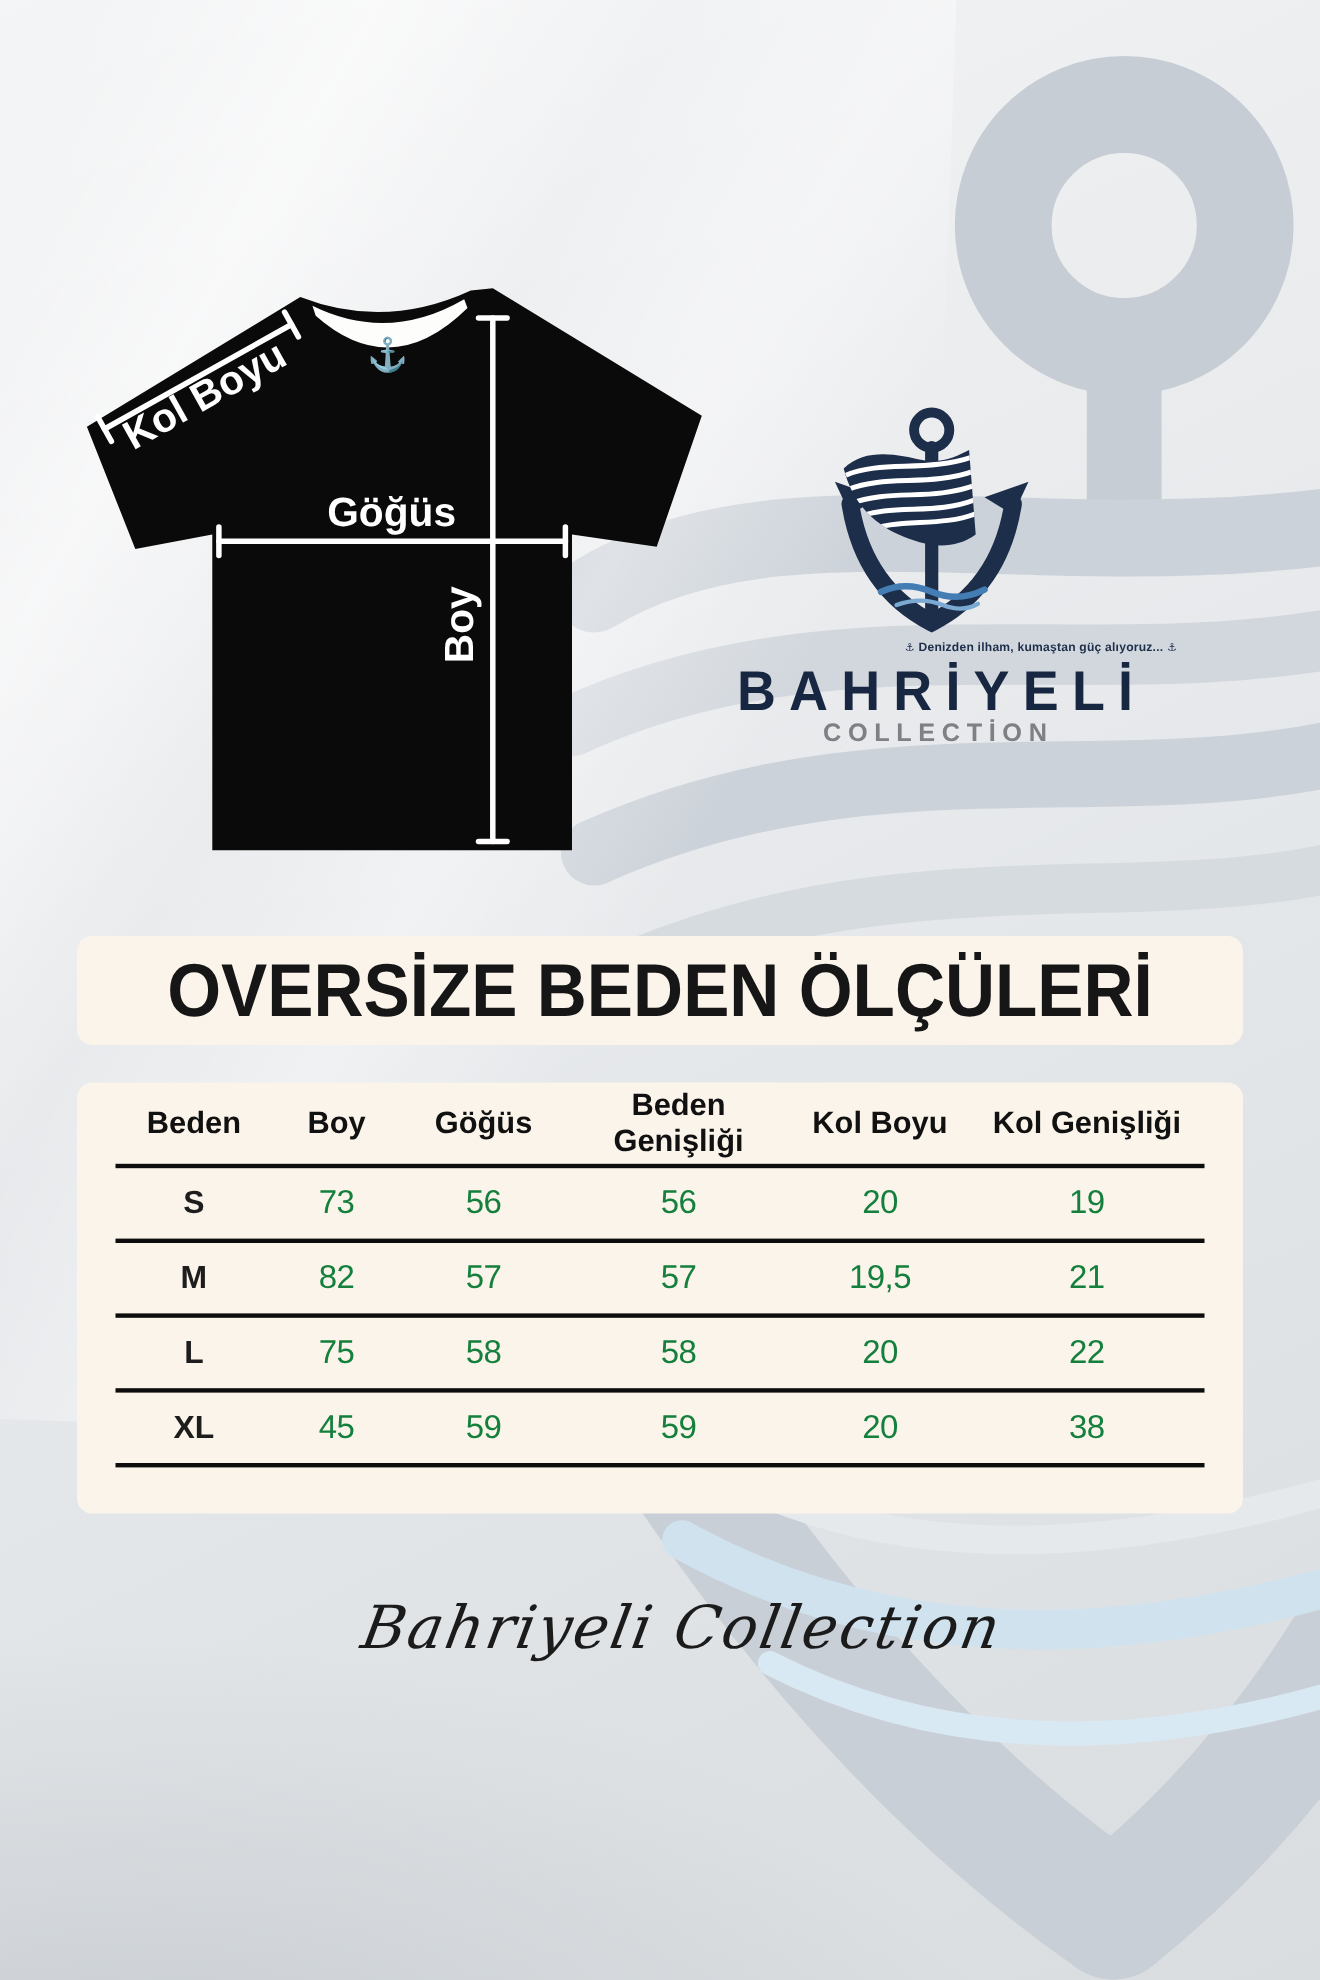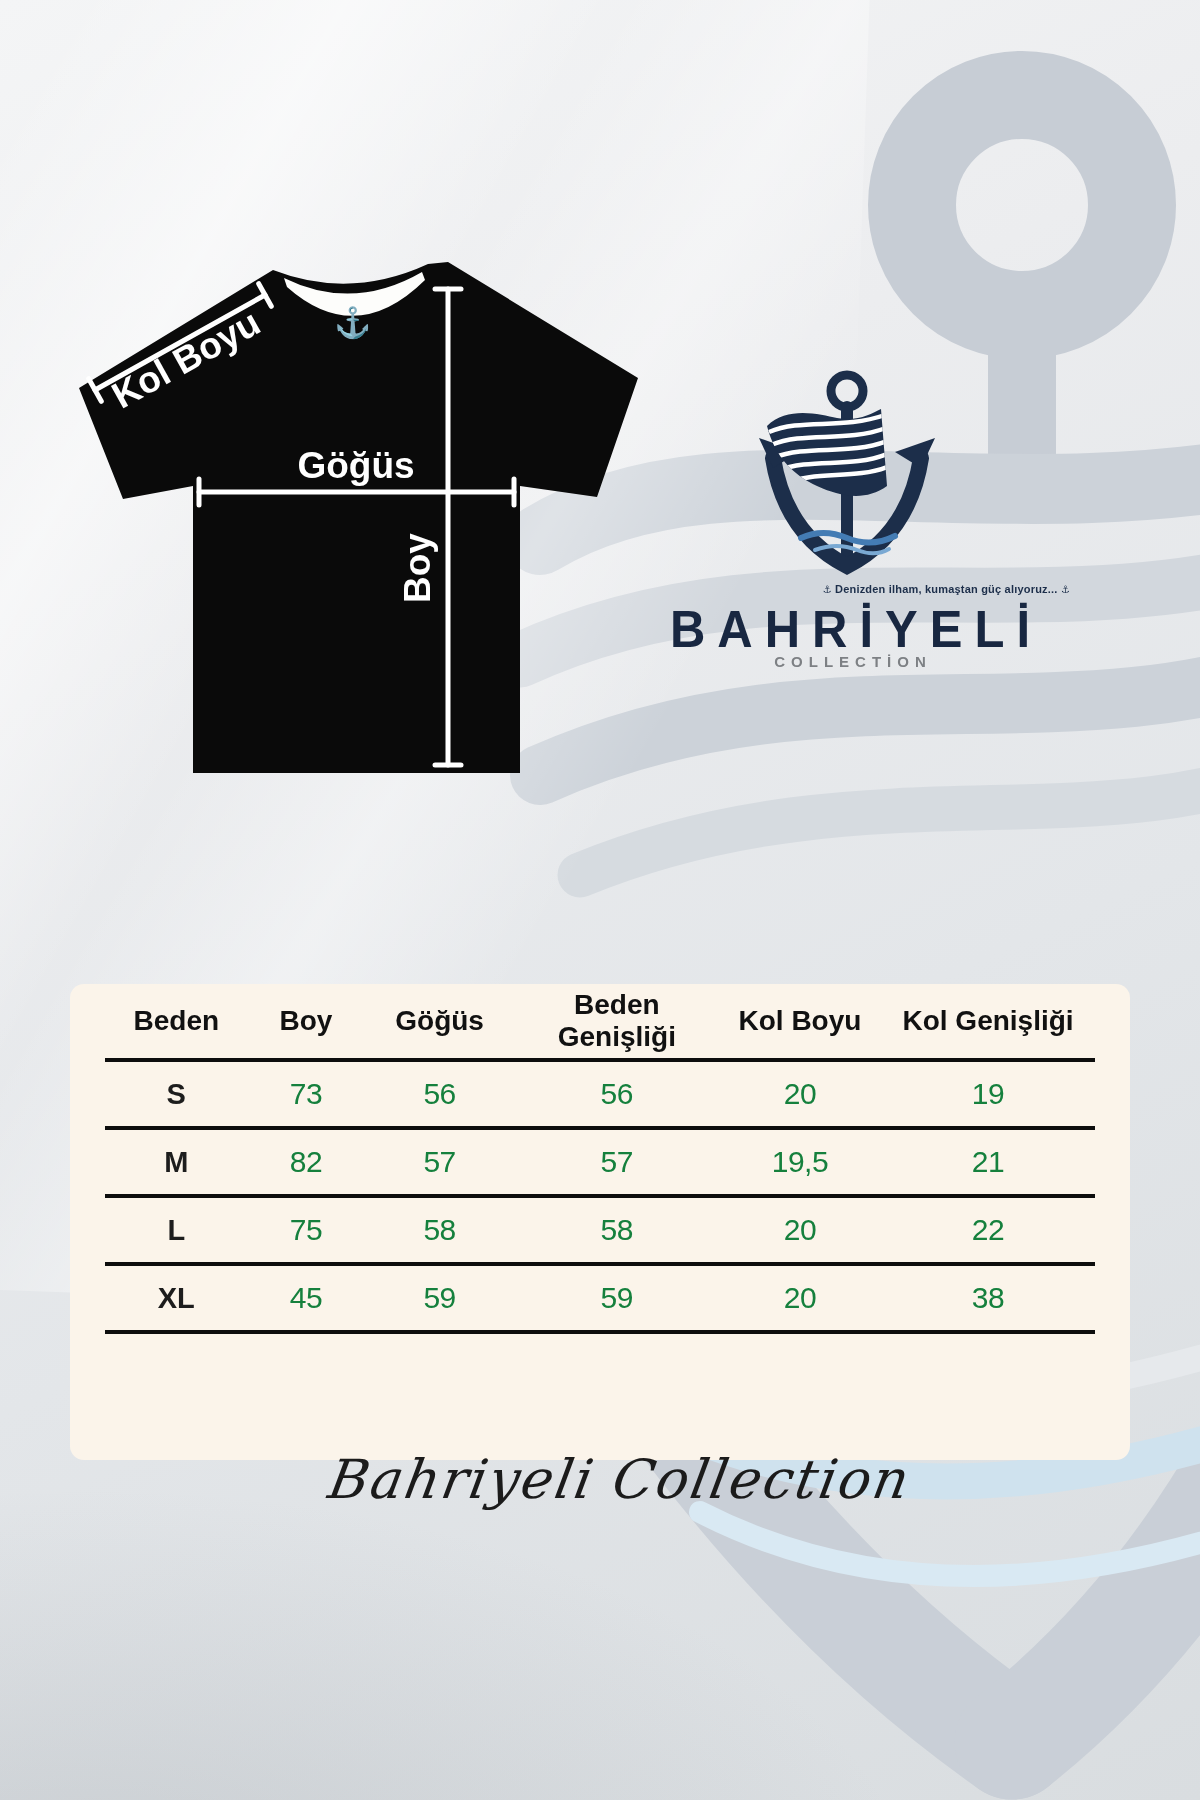--- a/index.html
+++ b/index.html
@@ -26,33 +26,33 @@
     font-size:11px;font-weight:700;color:#1c2e4a;letter-spacing:.2px;
   }
   .anchor-char{font-family:"DejaVu Sans",sans-serif;font-size:10px;}
   .brandname{
     left:600px;top:601px;width:500px;text-align:center;
     font-size:49px;font-weight:700;color:#182741;letter-spacing:12px;padding-left:12px;box-sizing:border-box;
     transform:scaleY(1.04);
   }
   .brandsub{
     left:600px;top:653px;width:500px;text-align:center;
-    font-size:15px;font-weight:700;color:#7d8084;letter-spacing:6px;padding-left:6px;box-sizing:border-box;
+    font-size:23px;font-weight:700;color:#7d8084;letter-spacing:6px;padding-left:6px;box-sizing:border-box;
   }
   
   .panel{background:#fbf4ea;border-radius:14px;}
   .title-panel{
     left:70px;top:851px;width:1060px;height:99px;
     display:flex;align-items:center;justify-content:center;
   }
   .title-text{
     font-size:63px;font-weight:800;color:#161616;letter-spacing:0px;
     transform:scaleY(1.08);white-space:nowrap;
   }
-  .table-panel{left:70px;top:984px;width:1060px;height:476px;padding:0 35px;box-sizing:border-box;}
+  .table-panel{left:70px;top:984px;width:1060px;height:392px;padding:0 35px;box-sizing:border-box;}
   .trow{
     display:grid;grid-template-columns:14.4% 11.8% 15.2% 20.6% 16.4% 21.6%;
     align-items:center;border-bottom:4px solid #0d0d0d;
   }
   .trow.header{height:74px;}
   .trow.data{height:64px;}
   .trow:last-child{}
   .cell{text-align:center;color:#1d1d1d;}
   .hcell{font-size:28px;font-weight:700;color:#111;}
   .scell{font-size:29px;font-weight:700;}
@@ -144,20 +144,23 @@
   </svg>
 
   <div class="abs tagline">
     <span class="anchor-char">⚓</span>
     <span>Denizden ilham, kumaştan güç alıyoruz...</span>
     <span class="anchor-char">⚓</span>
   </div>
   <div class="abs brandname">BAHRİYELİ</div>
   <div class="abs brandsub">COLLECTİON</div>
 
+  <div class="abs panel title-panel">
+    <div class="title-text">OVERSİZE BEDEN ÖLÇÜLERİ</div>
+  </div>
 
   <div class="abs panel table-panel">
     <div class="trow header">
       <div class="cell hcell">Beden</div>
       <div class="cell hcell">Boy</div>
       <div class="cell hcell">Göğüs</div>
       <div class="cell hcell">Beden Genişliği</div>
       <div class="cell hcell">Kol Boyu</div>
       <div class="cell hcell">Kol Genişliği</div>
     </div>

